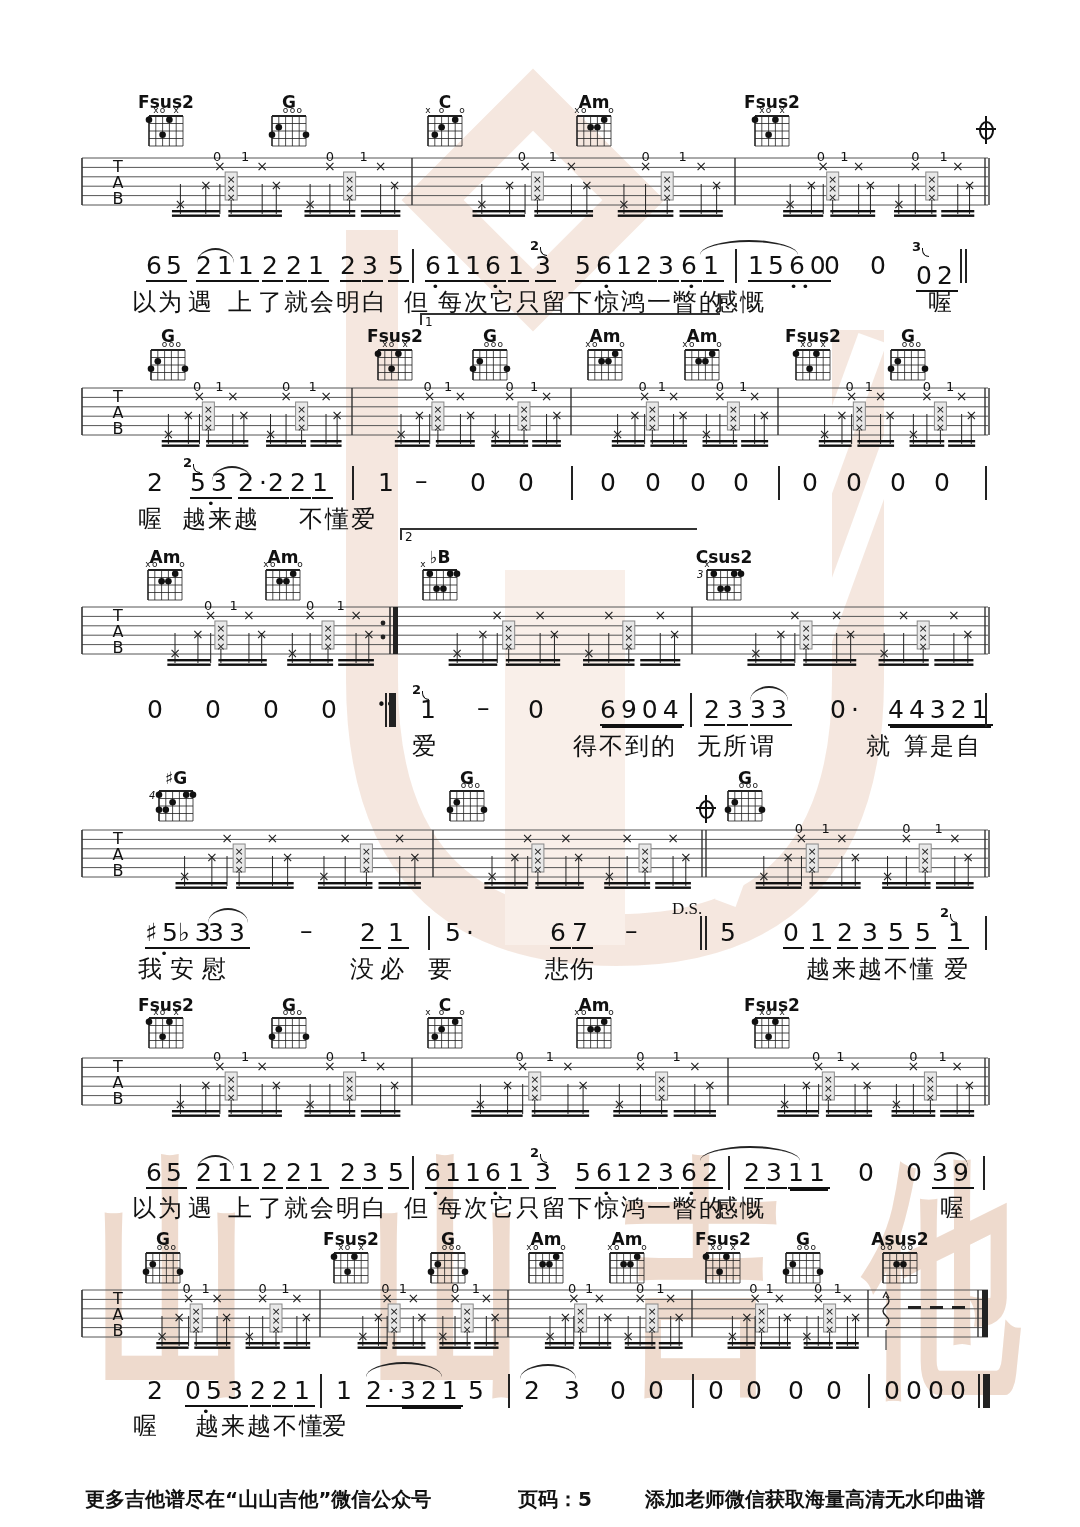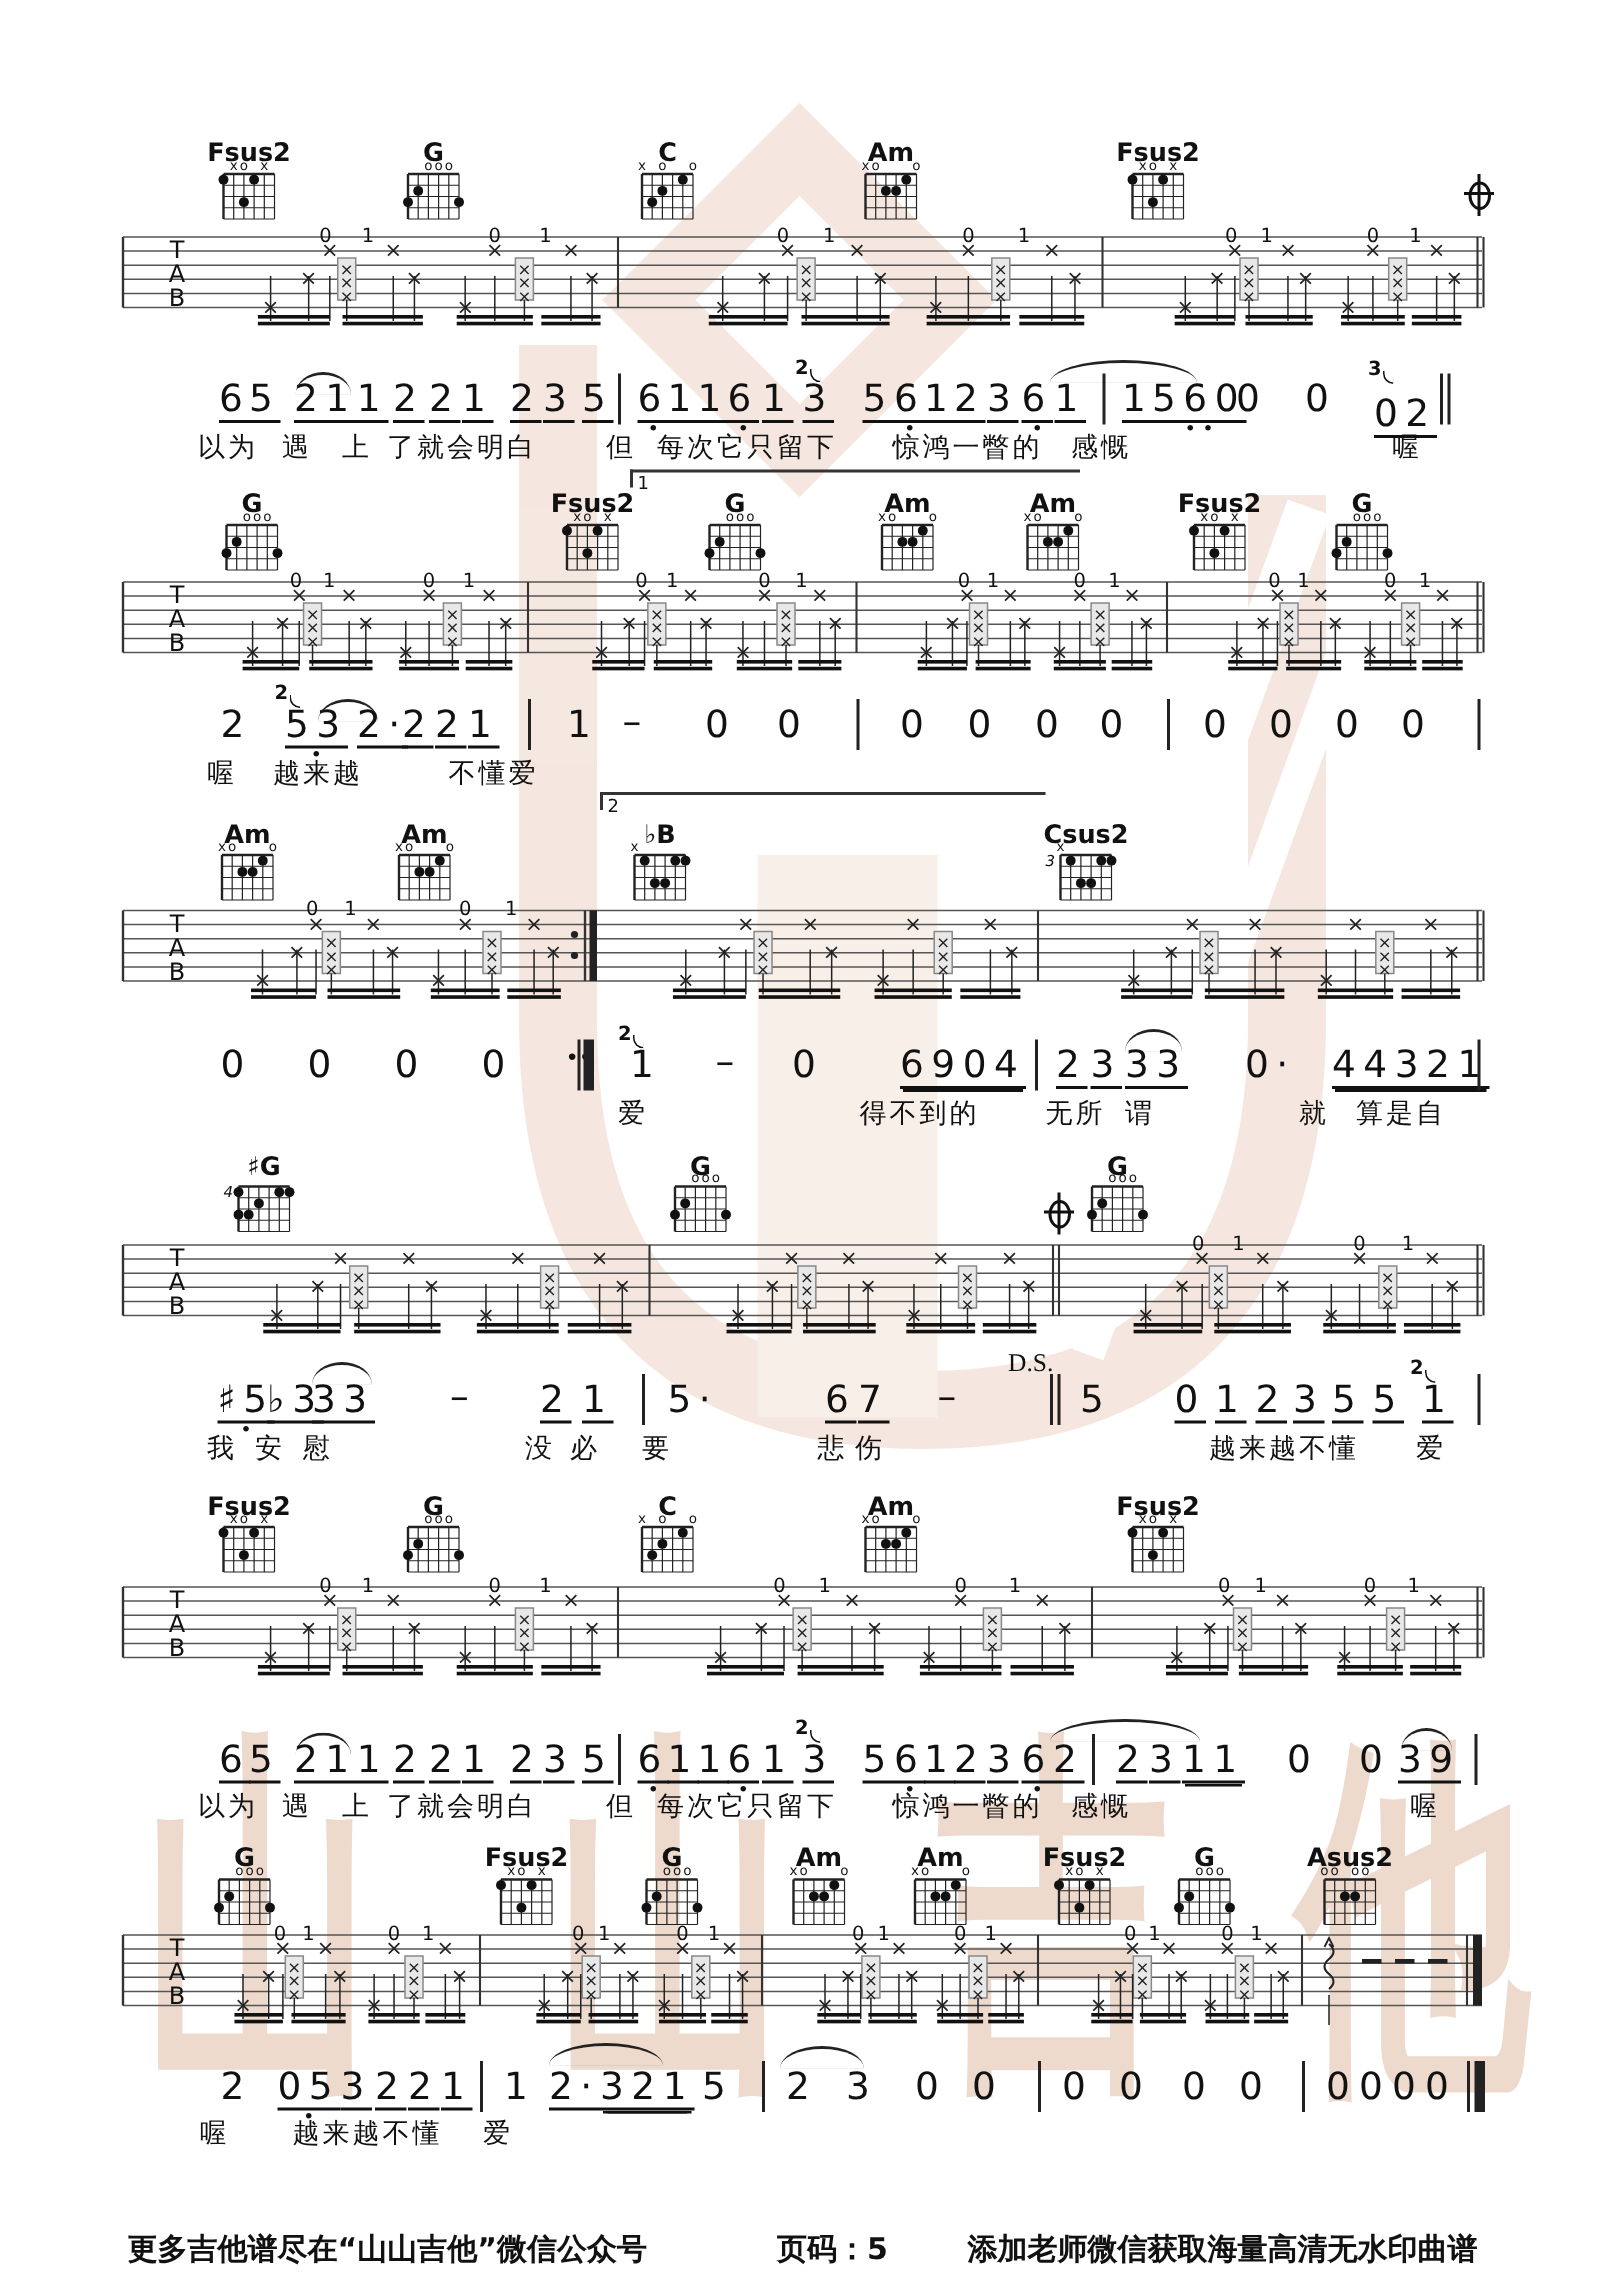--- a/index.html
+++ b/index.html
@@ -15,21 +15,21 @@
   .fret-label{position:absolute;font-size:10px;font-style:italic;}
   
   .tok{position:absolute;font-size:25px;line-height:26px;letter-spacing:5px;white-space:nowrap;}
   .u1{border-bottom:2px solid #111;padding-bottom:1px;}
   .u2{border-bottom:2px solid #111;padding-bottom:1px;box-shadow:0 4px 0 -2px #111;}
   .u3{border-bottom:2px solid #111;padding-bottom:1px;box-shadow:0 4px 0 -2px #111,0 7px 0 -5px #111;}
   .db{position:absolute;top:30px;left:0;width:100%;font-size:13px;letter-spacing:0;text-align:center;line-height:8px;}
   .bar-thin{position:absolute;width:2px;height:34px;background:#222;}
   .bar-thick{position:absolute;width:7px;height:34px;background:#222;}
   .rep-dots{position:absolute;width:5px;font-size:15px;line-height:9px;letter-spacing:0;}
-  .lyr{position:absolute;font-size:18px;letter-spacing:2px;white-space:nowrap;
+  .lyr{position:absolute;font-size:24px;letter-spacing:2px;white-space:nowrap;
        font-family:Liberation Mono, monospace;}
   .tie{position:absolute;height:13px;border-top:2px solid #222;border-radius:50% 50% 0 0/100% 100% 0 0;}
   .orn{position:absolute;font-size:13px;font-weight:bold;line-height:12px;}
   .orn:after{content:"";display:inline-block;width:6px;height:8px;border-left:1.5px solid #111;
              border-bottom:1.5px solid #111;border-radius:0 0 0 7px;vertical-align:-6px;margin-left:1px;}
   .volta{position:absolute;height:10px;border-left:2px solid #333;border-top:2px solid #333;}
   .volta span{position:absolute;left:3px;top:0;font-size:12px;}
   .ds{position:absolute;font-size:17px;font-family:"Liberation Serif","DejaVu Serif",serif;}
   .coda{position:absolute;width:20px;height:28px;}
   .coda .c-o{position:absolute;left:3px;top:5px;width:11px;height:15px;border:2.5px solid #111;border-radius:50%;}

